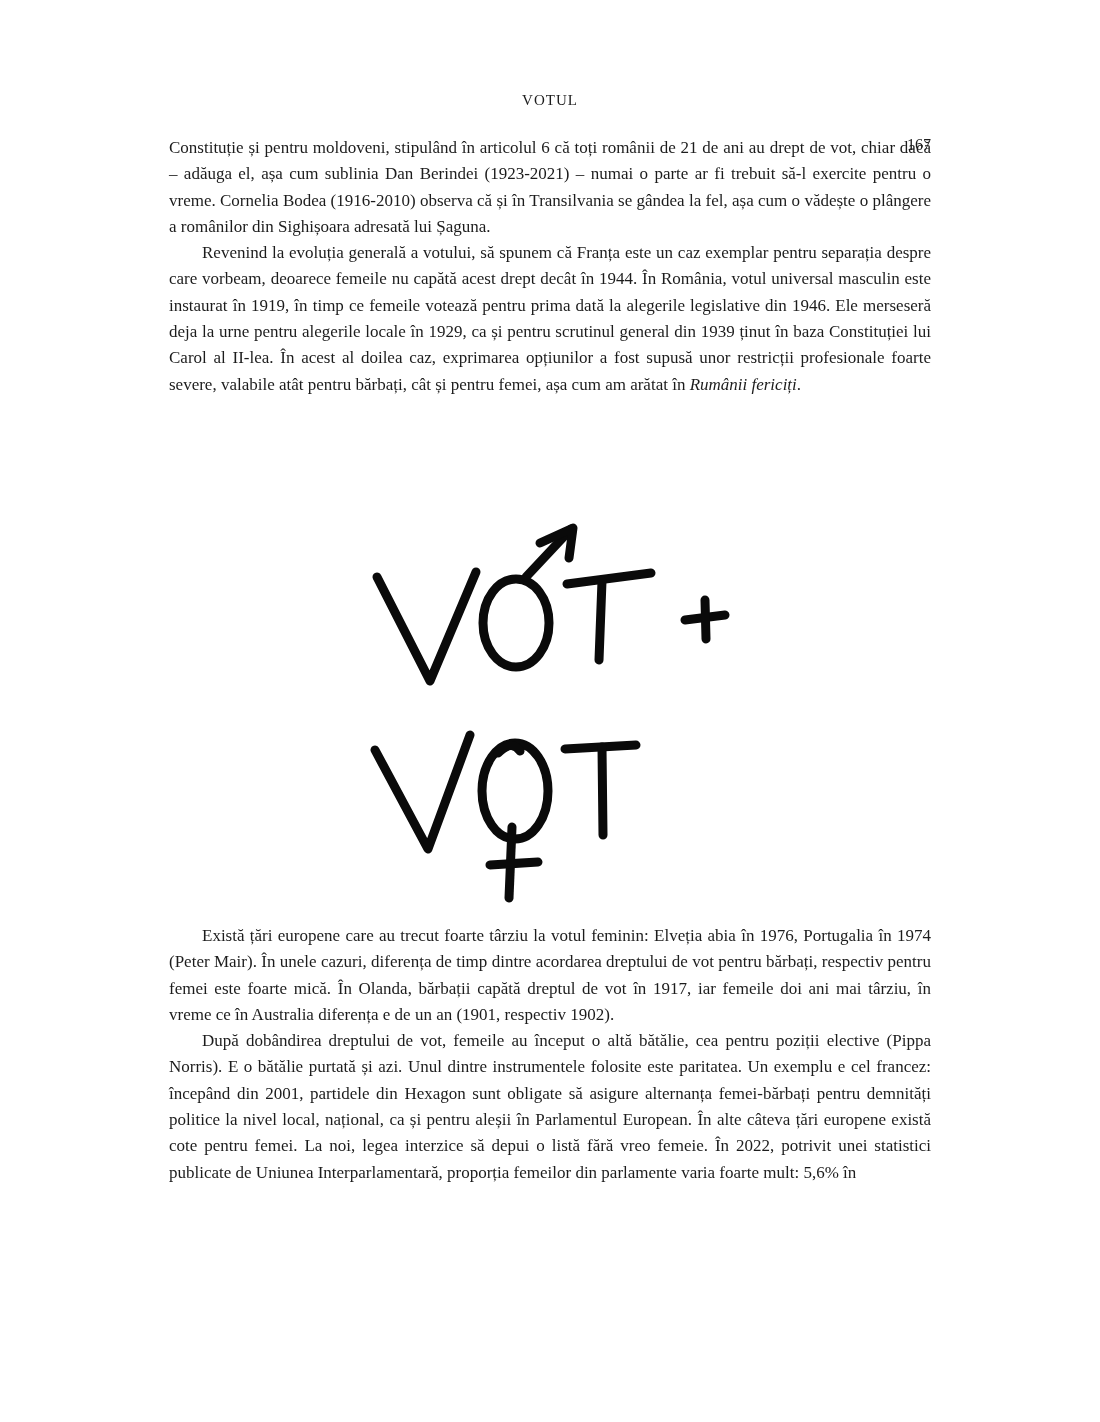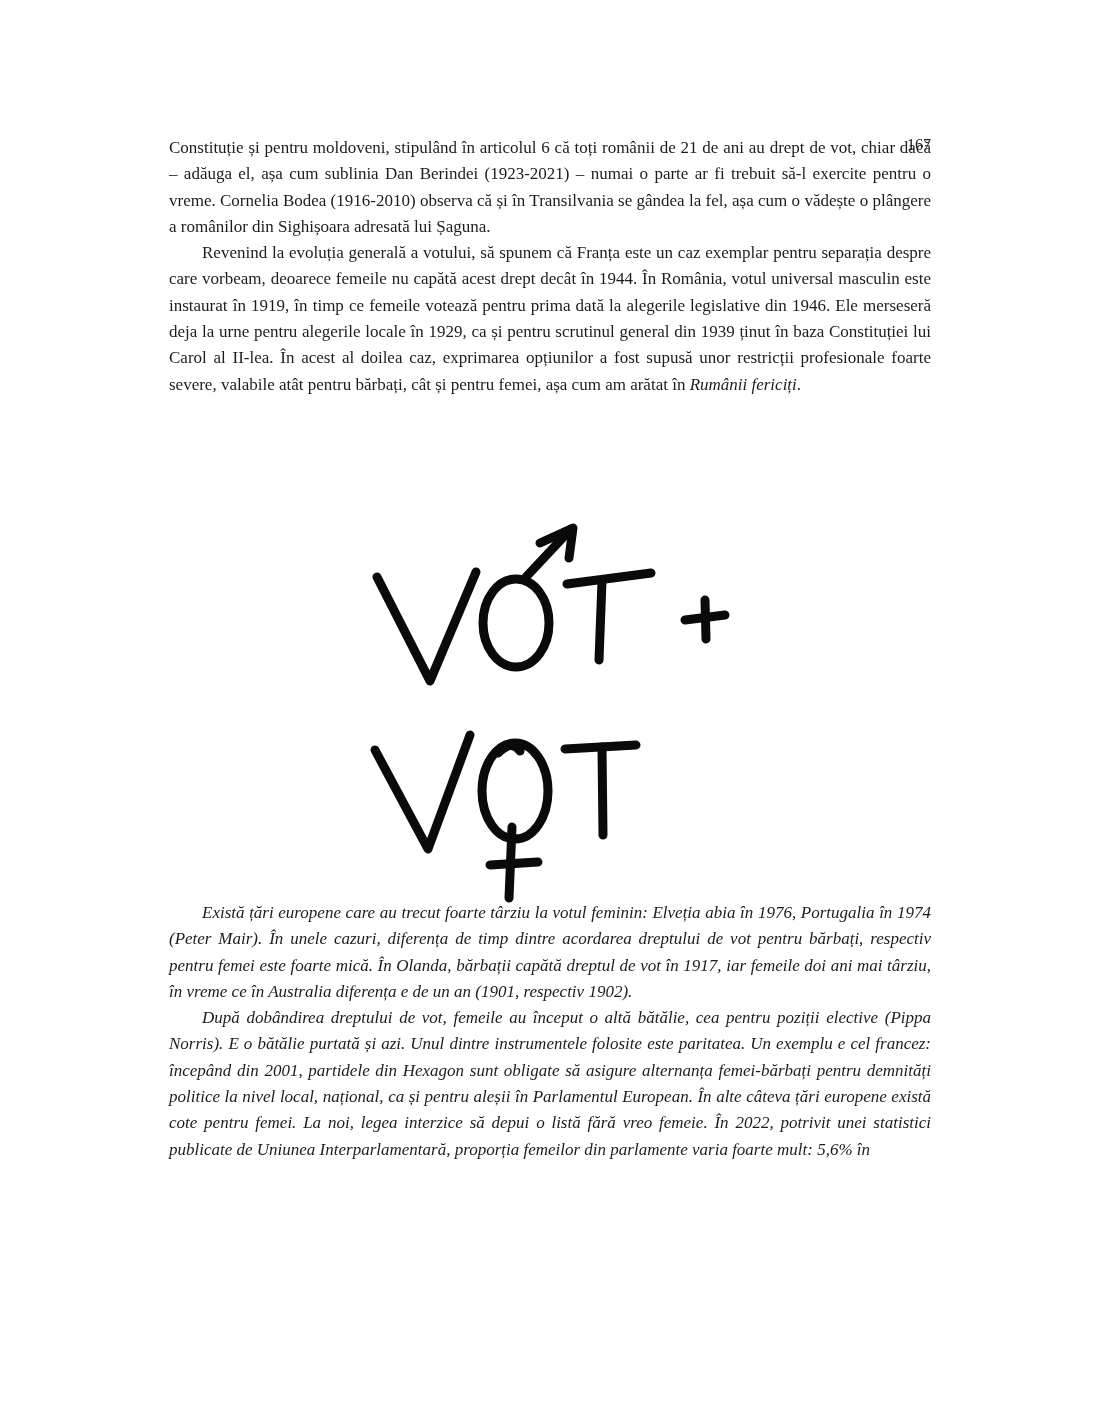--- a/index.html
+++ b/index.html
@@ -51,21 +51,21 @@
     .text-block p {
       margin: 0;
       text-indent: 0;
     }
     .text-block p.indent {
       text-indent: 33px;
     }
     .text-block em {
     }
     #block-top { top: 135px; }
-    #block-bottom { top: 900px; font-style: italic; }
+    #block-bottom { top: 923px; }
     .figure {
       position: absolute;
       left: 360px;
       top: 515px;
       width: 400px;
       height: 400px;
     }
     .figure svg {
       width: 100%;
       height: 100%;
@@ -76,20 +76,21 @@
       stroke: #0a0a0a;
       stroke-width: 9;
       stroke-linecap: round;
       stroke-linejoin: round;
     }
   </style>
 </head>
 <body>
 
 <div class="running-head">
+  <span class="running-title">VOTUL</span>
   <span class="page-number">167</span>
 </div>
 
 <div class="text-block" id="block-top">
   <p>Constituție și pentru moldoveni, stipulând în articolul 6 că toți românii de 21 de ani au drept de vot, chiar dacă – adăuga el, așa cum sublinia Dan Berindei (1923-2021) – numai o parte ar fi trebuit să-l exercite pentru o vreme. Cornelia Bodea (1916-2010) observa că și în Transilvania se gândea la fel, așa cum o vădește o plângere a românilor din Sighișoara adresată lui Șaguna.</p>
   <p class="indent"><span>Revenind la evoluția generală a votului, să spunem că Franța este un caz exemplar pentru separația despre care vorbeam, deoarece femeile nu capătă acest drept decât în 1944. În România, votul universal masculin este instaurat în 1919, în timp ce femeile votează pentru prima dată la alegerile legislative din 1946. Ele merseseră deja la urne pentru alegerile locale în 1929, ca și pentru scrutinul general din 1939 ținut în baza Constituției lui Carol al II-lea. În acest al doilea caz, exprimarea opțiunilor a fost supusă unor restricții profesionale foarte severe, valabile atât pentru bărbați, cât și pentru femei, așa cum am arătat în </span><em>Rumânii fericiți</em><span>.</span></p>
 </div>
 
 <div class="figure">
   <svg viewBox="0 0 400 400" aria-hidden="true">

